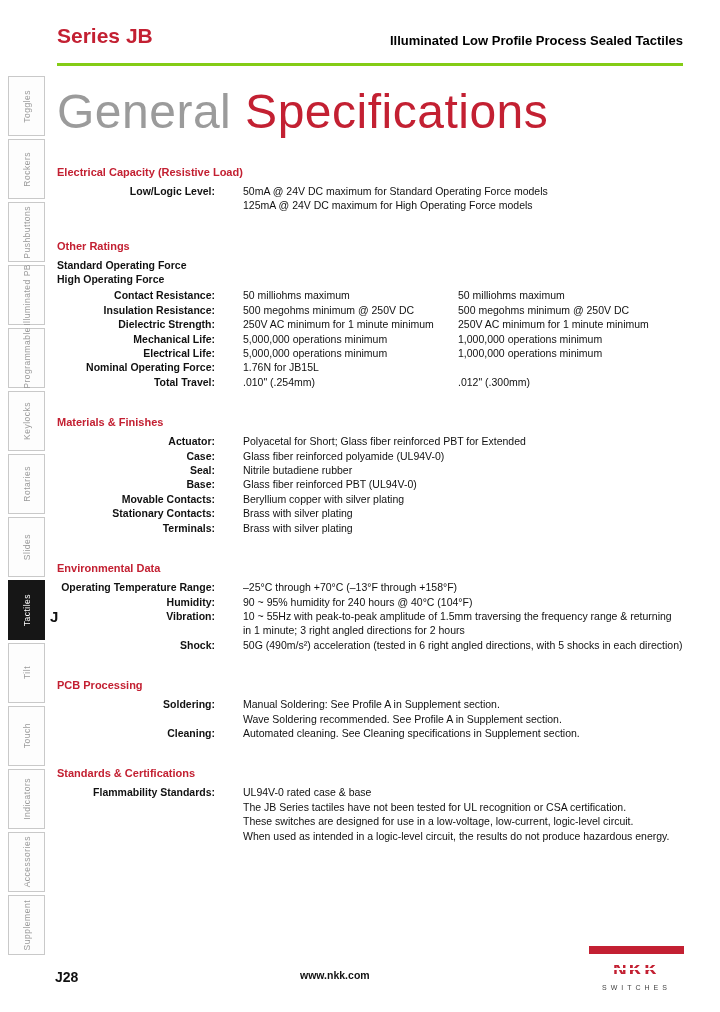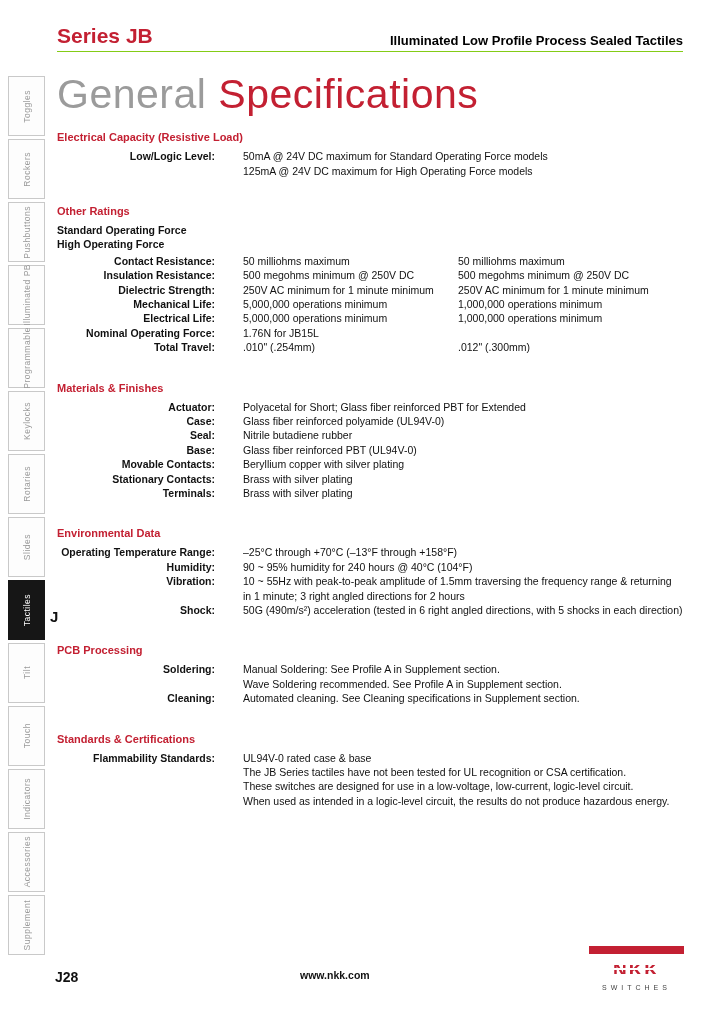--- a/index.html
+++ b/index.html
@@ -13,25 +13,25 @@
              display:flex; align-items:center; justify-content:center; cursor:pointer; }
   .sb-item span { writing-mode:vertical-rl; transform:rotate(180deg); font-size:8.5px;
                   color:#9a9a9a; letter-spacing:0.5px; white-space:nowrap; }
   .sb-item.active { background:#161616; border-color:#161616; }
   .sb-item.active span { color:#fff; }
   .section-letter { position:absolute; left:50px; top:608px; font-size:15px; font-weight:bold; color:#111; }
 
   
   .content { position:absolute; left:57px; width:626px; top:0; }
   .hdr { display:flex; justify-content:space-between; align-items:flex-end;
-         padding-top:24px; padding-bottom:3px; border-bottom:1px solid #84cc16; }
+         padding-top:24px; padding-bottom:15px; border-bottom:3px solid #84cc16; }
   .series { font-size:21px; font-weight:bold; color:var(--red); }
   .subtitle { font-size:13px; font-weight:bold; color:#000;margin-left:34px; }
 
-  .page-title { margin:20px 0 14px; font-size:41px; font-weight:normal; letter-spacing:0.5px; line-height:1.1; }
+  .page-title { margin:20px 0 27px; font-size:48px; font-weight:normal; letter-spacing:0.5px; line-height:1.1; }
   .page-title .w1 { color:#9b9b9b; }
   .page-title .w2 { color:var(--red); }
 
   section { margin-bottom:27px; }
   .sec-heading { color:var(--red); font-weight:bold; font-size:11px; margin-bottom:6px; }
 
   .spec-row { display:flex; font-size:10.5px; line-height:14.4px; color:#111; }
   .lbl { width:158px; flex:none; text-align:right; font-weight:bold; margin-right:28px; }
   .val { flex:1; }
   .line { display:block; white-space:nowrap; }

